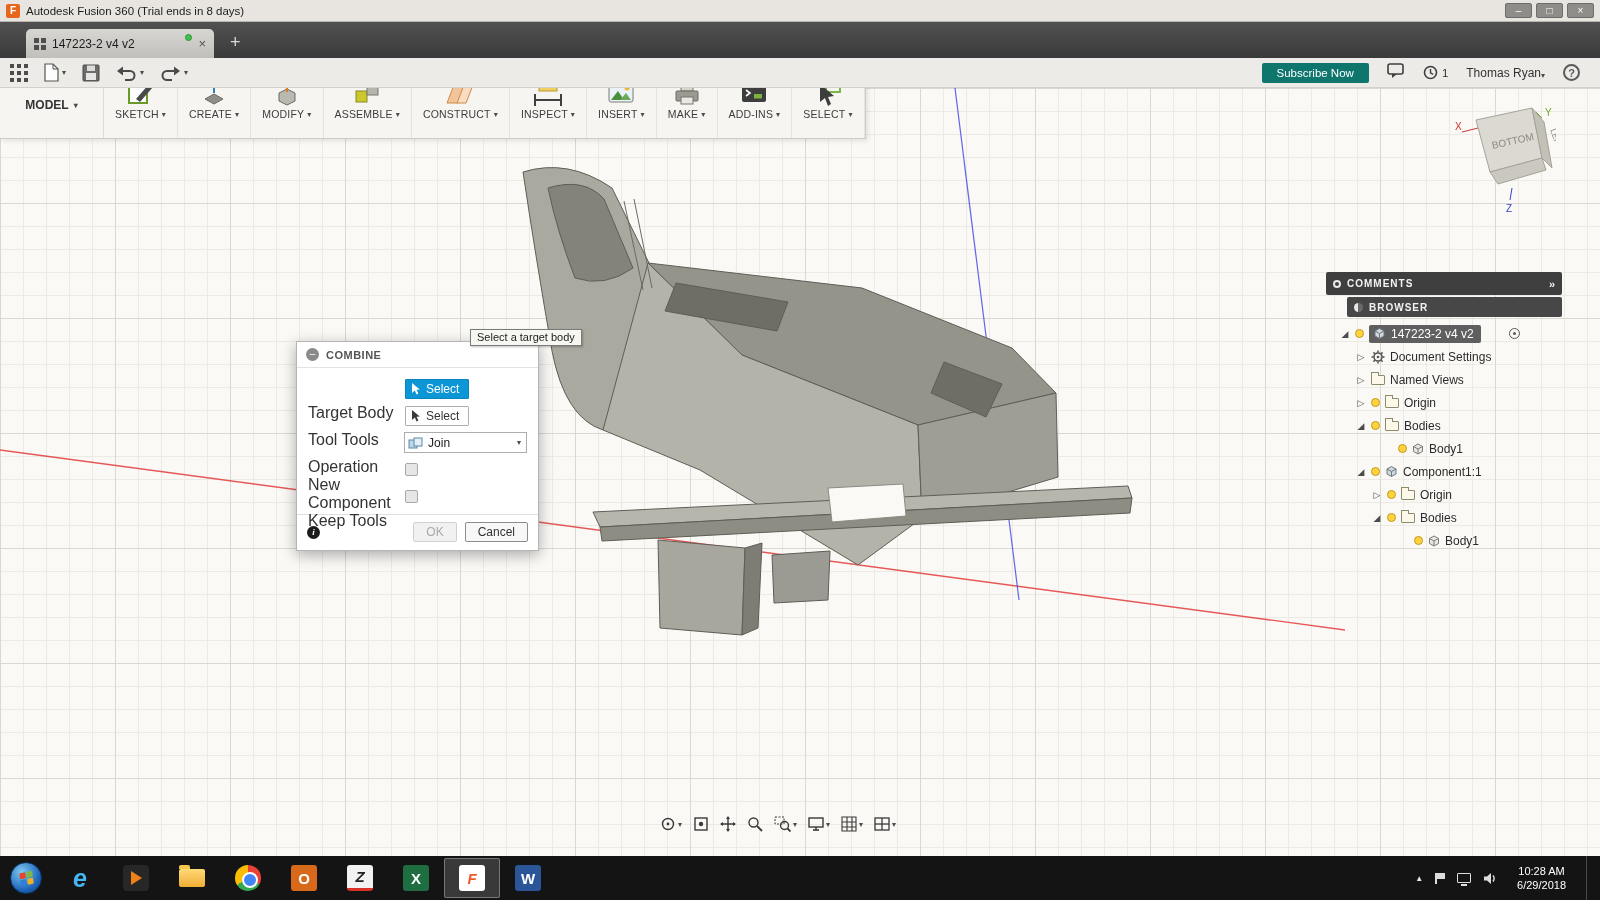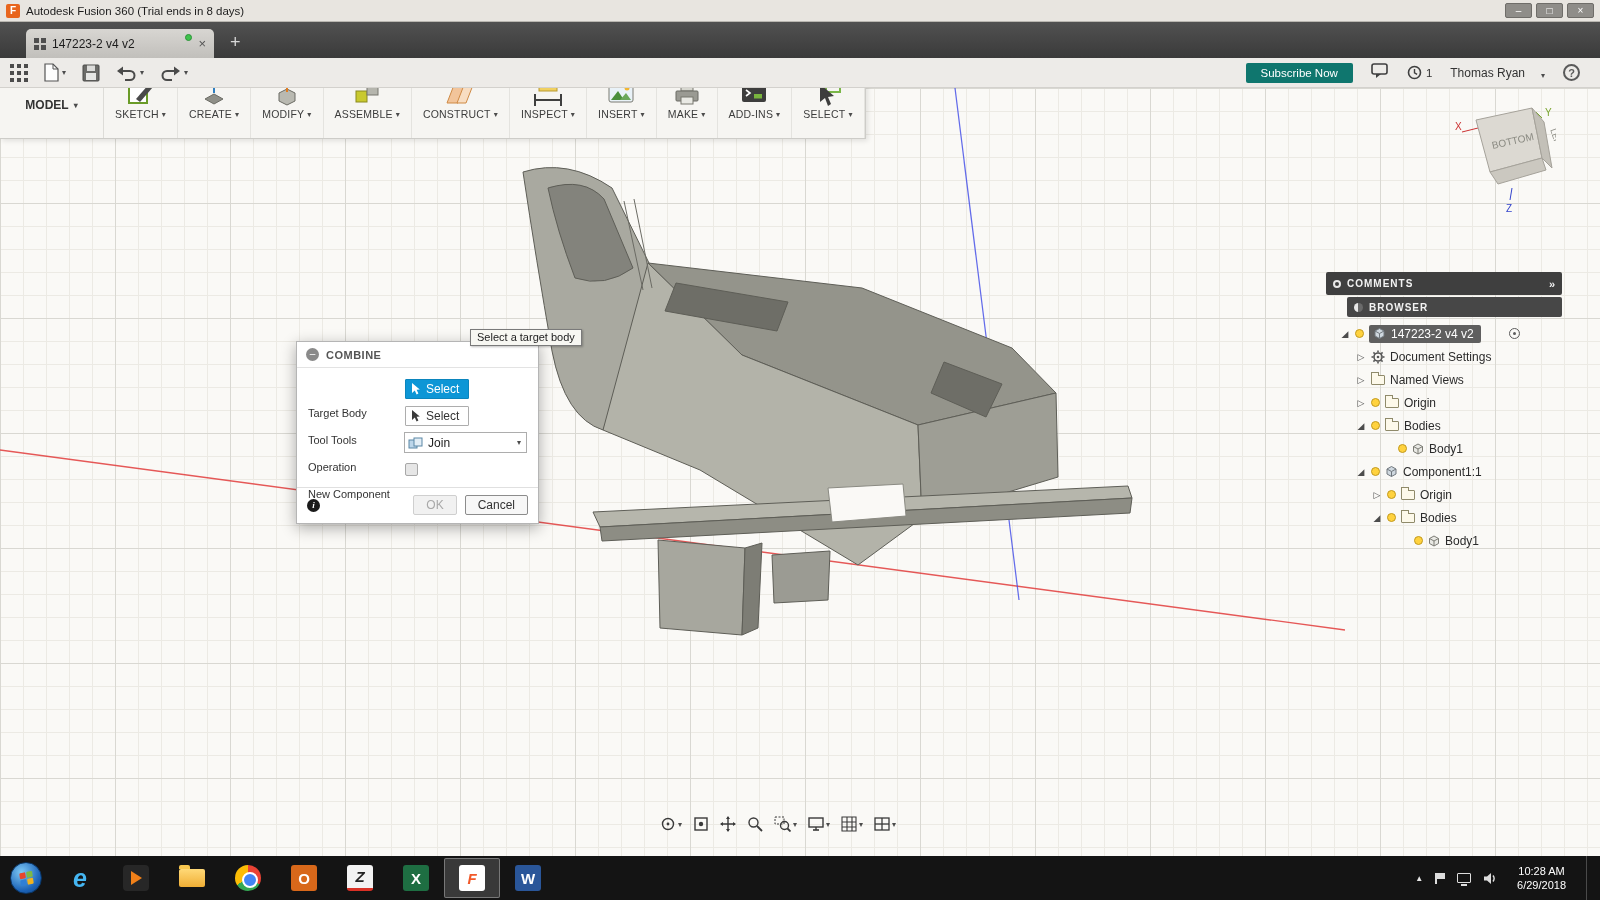--- a/index.html
+++ b/index.html
@@ -21,21 +21,21 @@
   .sync-dot { width:7px; height:7px; border-radius:50%; background:#3fc24c; border:1px solid #2c9338; margin-left:auto; margin-bottom:12px; }
   .tab-close { color:#555; font-size:13px; line-height:13px; }
   .new-tab { color:#d8d8d8; font-size:18px; margin-left:16px; margin-bottom:5px; }
 
   
   .qat { position:absolute; left:0; top:58px; width:100%; height:30px; background:#edebe8; border-bottom:1px solid #d3d1cd; display:flex; align-items:center; padding:0 10px; gap:16px; z-index:50; }
   .qat .ic { display:flex; align-items:center; gap:3px; }
   .caret { font-size:8px; color:#4c4c4c; }
   .qat-right { margin-left:auto; display:flex; align-items:center; gap:18px; padding-right:10px; }
   .subscribe { background:#0f766e; color:#fff; font-size:11.5px; padding:4px 15px; border-radius:2px; border:none; }
-  .username { font-size:12px; color:#333; display:flex; gap:16px; align-items:flex-end; }
+  .username { font-size:12px; color:#333; display:flex; gap:0; align-items:flex-end; }
   .help-circle { width:17px; height:17px; border:2px solid #5a5a5a; border-radius:50%; color:#5a5a5a; font-size:11px; font-weight:bold; display:flex; align-items:center; justify-content:center; }
   .job-status { display:flex; align-items:center; gap:4px; font-size:11.5px; color:#333; }
 
   
   .ribbon { position:absolute; left:0; top:72px; height:67px; display:inline-flex; background:#f6f5f2; border-bottom:1px solid #cdccc8; border-right:1px solid #cdccc8; box-shadow:2px 2px 5px rgba(0,0,0,.10); z-index:40; }
   .workspace { width:104px; display:flex; align-items:center; justify-content:center; gap:5px; font-size:12px; font-weight:bold; color:#333; border-right:1px solid #dddcd8; }
   .rgroup { display:flex; flex-direction:column; align-items:center; justify-content:space-between; padding:6px 11px 18px; border-right:1px solid #e4e3df; }
   .ricon { height:36px; display:flex; align-items:center; }
   .rlabel { font-size:10.5px; color:#3c3c3c; display:flex; gap:3px; align-items:center; letter-spacing:.2px; }
 
@@ -75,21 +75,21 @@
   .activate::after { content:""; position:absolute; left:3px; top:3px; width:3px; height:3px; background:#5c5c5c; border-radius:50%; }
 
   
   .tooltip { position:absolute; left:470px; top:241px; background:#f7f7f2; border:1px solid #7a7a7a; font-size:11px; color:#222; padding:1px 6px 2px; box-shadow:1px 1px 2px rgba(0,0,0,.25); z-index:30; }
   .dlg { position:absolute; left:296px; top:253px; width:243px; background:#fff; border:1px solid #b5b5b5; box-shadow:0 4px 14px rgba(0,0,0,.32); z-index:20; }
   .dlg-h { height:26px; display:flex; align-items:center; gap:7px; padding:0 9px; border-bottom:1px solid #e3e3e3; }
   .dlg-collapse { width:13px; height:13px; border-radius:50%; background:#8a8a8a; color:#fff; font-size:10px; line-height:11px; text-align:center; }
   .dlg-title { font-size:11px; font-weight:bold; color:#555; letter-spacing:.5px; }
   .dlg-b { padding:7px 0 4px; }
   .drow { height:27px; display:flex; align-items:center; padding:0 11px; }
-  .dlabel { width:97px; font-size:11px; color:#333;margin-top:48px; }
+  .dlabel { width:97px; font-size:16px; color:#333;margin-top:48px; }
   .sel { height:20px; display:flex; align-items:center; gap:5px; padding:0 9px 0 5px; font-size:12px; border-radius:1px; }
   .sel.active { background:#0d96d6; color:#fff; border:1px solid #0b85bd; }
   .sel.plain { background:#fff; color:#333; border:1px solid #adadad; }
   .dd { width:124px; height:21px; border:1px solid #adadad; background:#fff; display:flex; align-items:center; gap:5px; padding:0 5px 0 3px; font-size:12px; color:#222; }
   .dd .caret { margin-left:auto; }
   .chk { width:13px; height:13px; background:#e6e6e6; border:1px solid #a8a8a8; border-radius:2px; }
   .dlg-f { display:flex; align-items:center; padding:7px 10px 8px; border-top:1px solid #e0e0e0; }
   .info-ic { width:13px; height:13px; border-radius:50%; background:#1a1a1a; color:#fff; font:italic bold 9px "Liberation Serif",serif; display:flex; align-items:center; justify-content:center; }
   .sp { flex:1; }
   .btn { height:20px; font-size:12px; margin-left:8px; border-radius:2px; padding:0 12px; }
@@ -455,20 +455,24 @@
                 <rect x="6" y="2" width="8" height="8" fill="#e3eef6" stroke="#5b87a6"></rect>
               </svg>
             <span>Join</span>
             <span class="caret">▾</span>
           </div>
         </div>
         <div class="drow">
           <span class="dlabel">New Component</span>
           <span class="chk"></span>
         </div>
+        <div class="drow">
+          <span class="dlabel">Keep Tools</span>
+          <span class="chk"></span>
+        </div>
       </div>
       <div class="dlg-f">
         <span class="info-ic">i</span>
         <span class="sp"></span>
         <button class="btn ok">OK</button>
         <button class="btn cancel">Cancel</button>
       </div>
     </div>
   </div>
 

